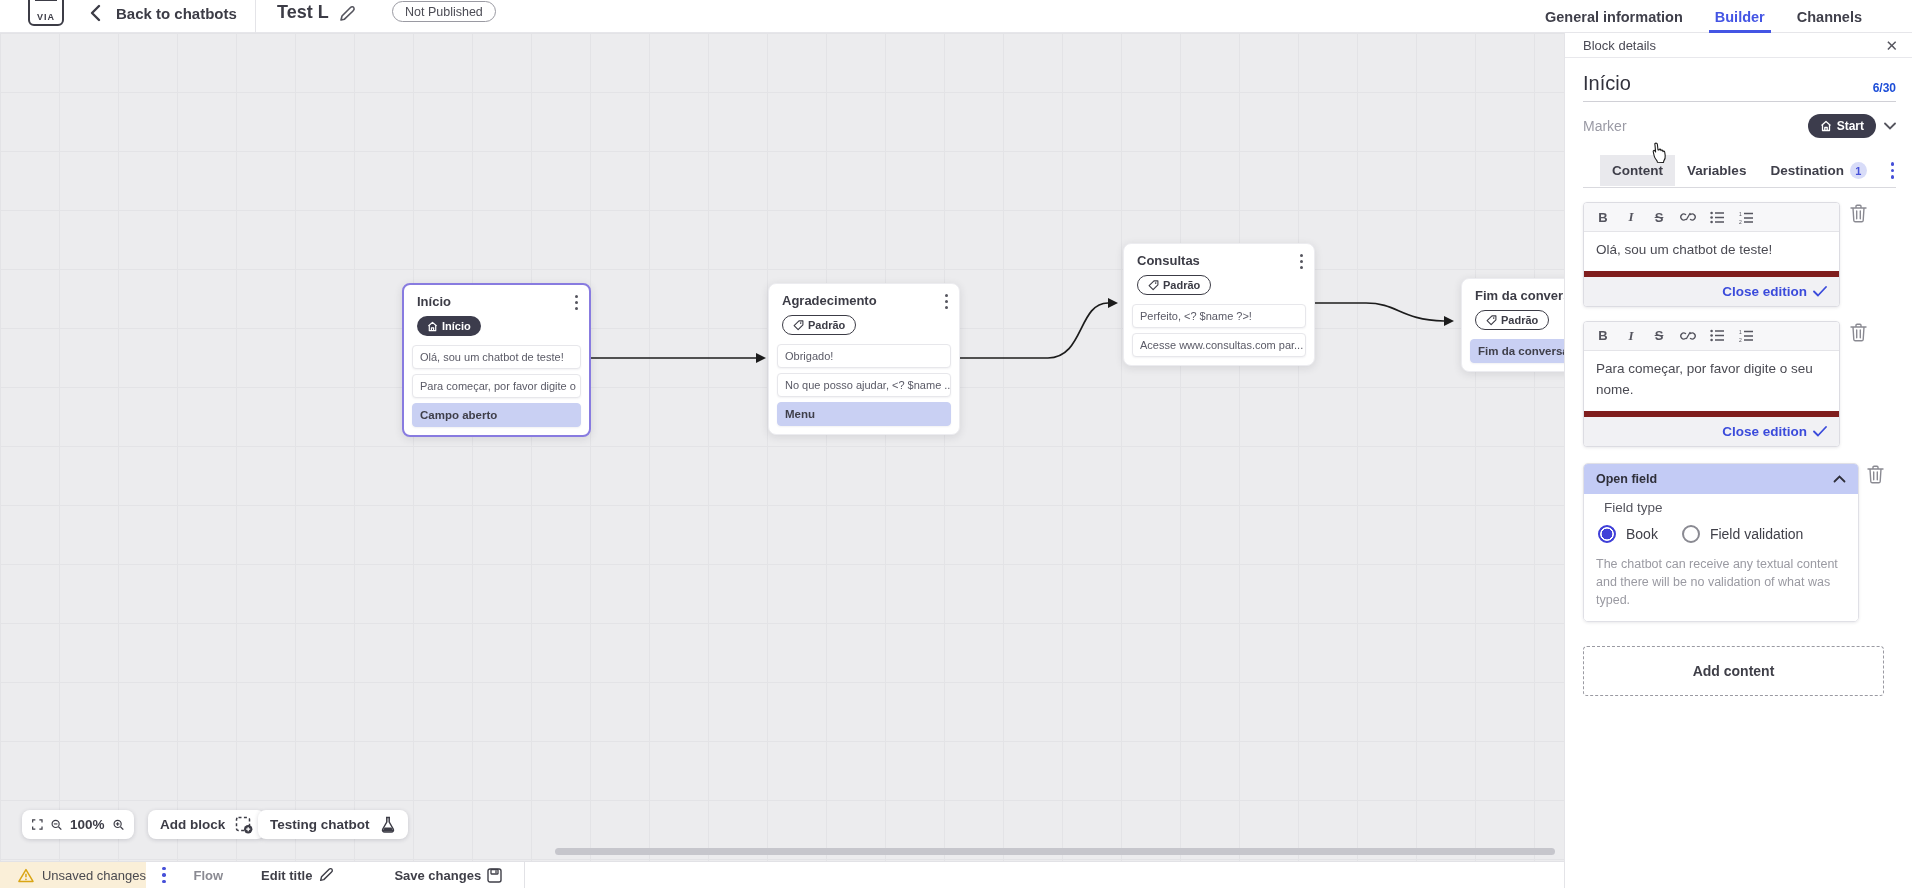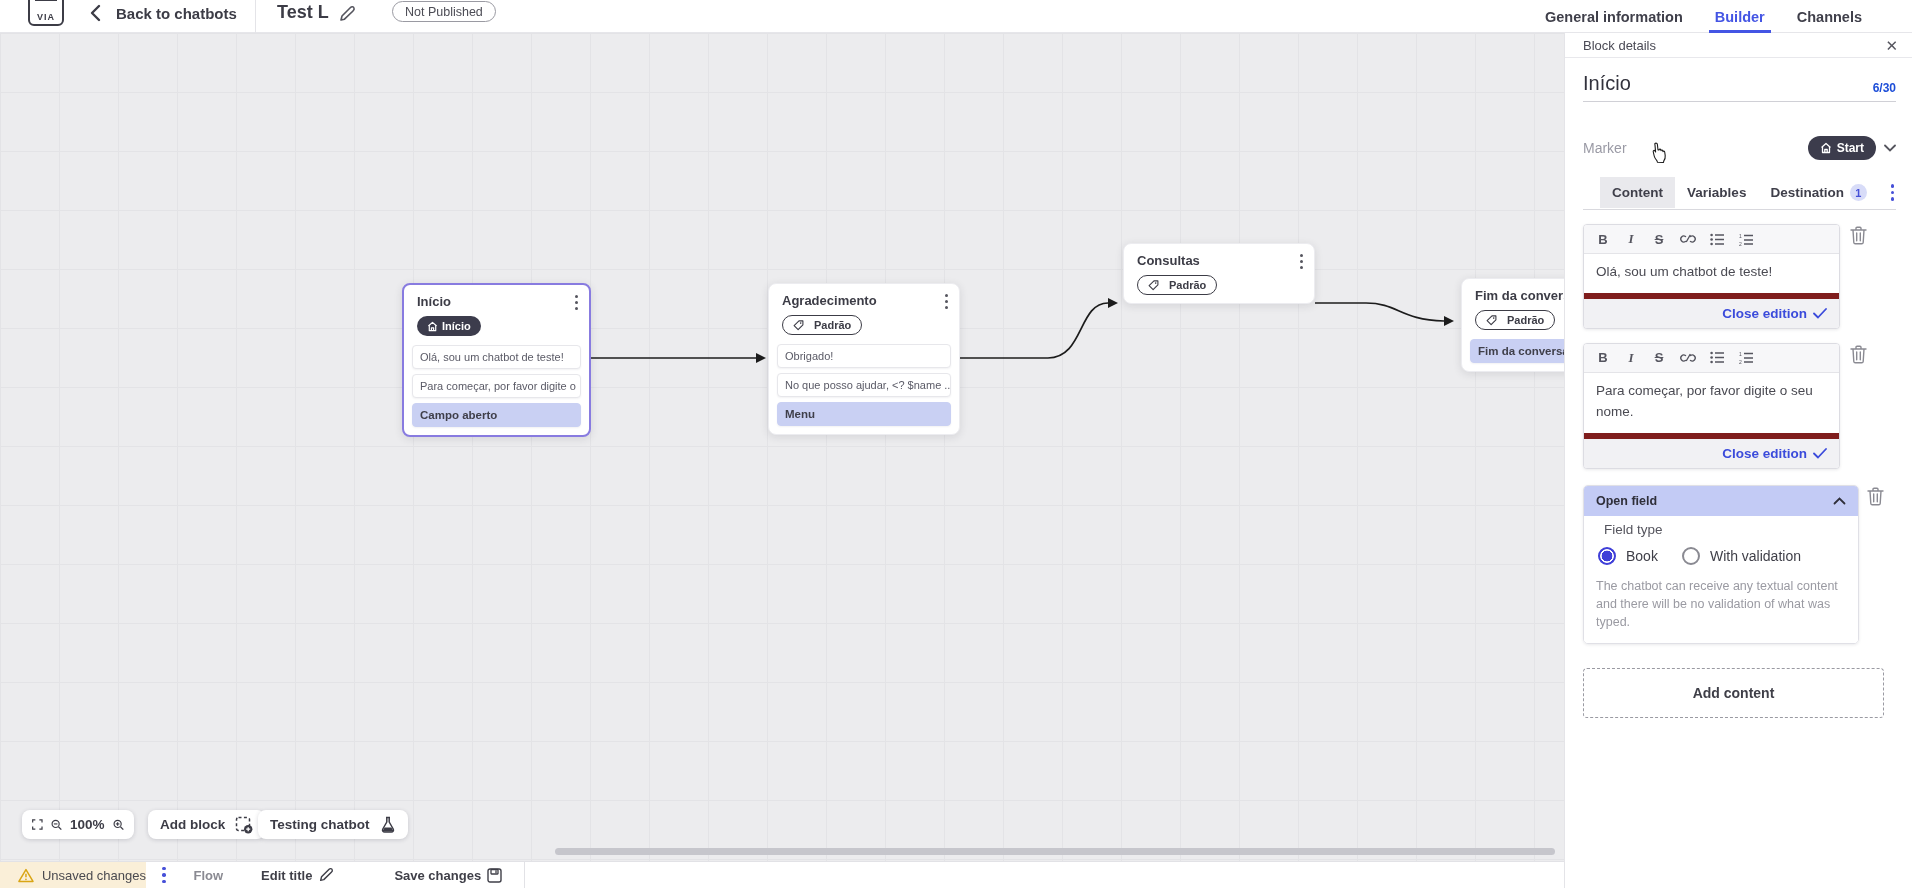--- a/index.html
+++ b/index.html
@@ -26,39 +26,39 @@
     background-image:linear-gradient(#e3e3e6 1px, transparent 1px), linear-gradient(90deg,#e3e3e6 1px, transparent 1px);
     background-size:59px 59px; overflow:hidden; }
   svg.wires { position:absolute; left:0; top:0; pointer-events:none; }
 
   .block { position:absolute; background:#fff; border:1px solid #ececf0; border-radius:8px; box-shadow:0 2px 8px rgba(40,40,60,.12); padding:9px 8px 8px 8px; }
   .block.selected { border:2px solid #887be0; }
   .block-title { font-size:13px; font-weight:bold; color:#3c3c46; padding-left:5px; }
   .block-kebab { position:absolute; top:10px; right:10px; width:4px; display:flex; flex-direction:column; gap:3px; cursor:pointer; }
   .block-kebab i { width:3px; height:3px; border-radius:50%; background:#55555e; }
   .badge-dark { display:inline-flex; align-items:center; gap:4px; background:#3c3c4c; color:#fff; font-size:11px; font-weight:bold; border-radius:999px; padding:4px 10px; margin:7px 0 0 5px; }
-  .badge-outline { display:inline-flex; align-items:center; gap:10px; border:1.4px solid #3c3c46; color:#3c3c46; font-size:11px; font-weight:bold; border-radius:999px; padding:3px 10px; margin:7px 0 0 5px; background:#fff; }
+  .badge-outline { display:inline-flex; align-items:center; gap:4px; border:1.4px solid #3c3c46; color:#3c3c46; font-size:11px; font-weight:bold; border-radius:999px; padding:3px 10px; margin:7px 0 0 5px; background:#fff; }
   .block-rows { margin-top:9px; display:flex; flex-direction:column; gap:5px; }
   .block-row { background:#fff; border:1px solid #e7e7eb; border-radius:4px; box-shadow:0 1px 2px rgba(40,40,60,.06); font-size:11px; color:#5a5a66; padding:5px 7px; height:24px; display:flex; align-items:center; white-space:nowrap; overflow:hidden; }
   .block-row.hl { background:#c9d0f3; border-color:#c9d0f3; color:#3f3f4a; font-weight:bold; font-size:11.5px; }
 
   
   .ctrl-card { position:absolute; background:#fff; border-radius:8px; box-shadow:0 1px 4px rgba(40,40,60,.18); display:flex; align-items:center; gap:10px; padding:0 12px; height:29px; top:777px; font-size:13.5px; font-weight:bold; color:#3c3c46; }
   .scroll-thumb { position:absolute; left:555px; top:815px; width:1000px; height:7px; border-radius:4px; background:#c6c6cc; }
 
   
   .panel { position:absolute; right:0; top:33px; width:348px; height:855px; background:#fff; border-left:1px solid #e4e4e8; z-index:20; }
   .panel-bar { height:25px; border-bottom:1px solid #e8e8ec; display:flex; align-items:center; justify-content:space-between; padding:0 14px 0 18px; }
   .panel-bar-title { font-size:13px; color:#4a4a55; }
   .close-x { font-size:15px; color:#55555e; cursor:pointer; line-height:1; }
   .panel-body { padding:14px 16px 0 18px; }
   .name-row { display:flex; align-items:flex-end; justify-content:space-between; border-bottom:1px solid #d0d0d6; padding-bottom:6px; }
   .block-name { font-size:20px; color:#32323c; }
   .char-counter { font-size:12px; color:#1d4ed8;font-weight:bold; }
-  .marker-row { display:flex; align-items:center; justify-content:space-between; margin-top:34px;text-align:center; }
+  .marker-row { display:flex; align-items:center; justify-content:space-between; margin-top:12px;text-align:center; }
   .marker-label { font-size:14px; color:#9a9aa5; }
   .marker-right { display:flex; align-items:center; gap:8px; }
   .start-pill { display:inline-flex; align-items:center; gap:5px; background:#3c3c4c; color:#fff; font-size:12px; font-weight:bold; border-radius:999px; padding:5px 12px; cursor:pointer; }
   .chev-down { color:#55555e; }
 
   .panel-tabs { display:flex; align-items:center; margin-top:16px; border-bottom:1px solid #d9d9de; position:relative;justify-content:center; }
   .ptab { font-size:13.5px; font-weight:bold; color:#3f3f4a; padding:8px 12px; display:flex; align-items:center; gap:6px; cursor:pointer; }
   .ptab.active { background:#e9e9ed; }
   .ptab-badge { width:17px; height:17px; border-radius:50%; background:#d8dcf8; color:#4650d8; font-size:11px; display:flex; align-items:center; justify-content:center; }
   .panel-kebab { position:absolute; right:2px; top:8px; display:flex; flex-direction:column; gap:3px; cursor:pointer; }
@@ -182,20 +182,24 @@
         <i></i>
         <i></i>
       </div>
     <span class="badge-outline">
       <svg width="11" height="11" viewBox="0 0 12 12">
           <path d="M6.5 1 H10.8 V5.3 L5.6 10.6 L1.2 6.2 Z" fill="none" stroke="#3c3c46" stroke-width="1.2" stroke-linejoin="round"></path>
           <circle cx="8.4" cy="3.4" r="0.9" fill="#3c3c46"></circle>
         </svg>
       <span>Padrão</span>
     </span>
+    <div class="block-rows">
+      <div class="block-row">Perfeito, &lt;? $name ?&gt;!</div>
+      <div class="block-row">Acesse www.consultas.com par...</div>
+    </div>
   </div>
 
   <div class="block" style="left:1461px; top:245px; width:160px;">
     <div class="block-title">Fim da conversa</div>
     <span class="badge-outline">
       <svg width="11" height="11" viewBox="0 0 12 12">
           <path d="M6.5 1 H10.8 V5.3 L5.6 10.6 L1.2 6.2 Z" fill="none" stroke="#3c3c46" stroke-width="1.2" stroke-linejoin="round"></path>
           <circle cx="8.4" cy="3.4" r="0.9" fill="#3c3c46"></circle>
         </svg>
       <span>Padrão</span>
@@ -356,21 +360,21 @@
           <svg width="13" height="8" viewBox="0 0 13 8">
               <polyline points="1.5,6.5 6.5,1.5 11.5,6.5" fill="none" stroke="#2f2f3a" stroke-width="1.8" stroke-linecap="round"></polyline>
             </svg>
         </div>
         <div class="of-body">
           <div class="field-type-label">Field type</div>
           <div class="radio-line">
             <span class="radio sel"></span>
             <span class="radio-label">Book</span>
             <span class="radio"></span>
-            <span class="radio-label">With validation</span>
+            <span class="radio-label">Field validation</span>
           </div>
           <div class="of-helper">The chatbot can receive any textual content and there will be no validation of what was typed.</div>
         </div>
       </div>
       <svg class="trash" width="17" height="19" viewBox="0 0 17 19">
           <path d="M1 4 H16 M6 4 V2.2 C6 1.6 6.5 1.2 7 1.2 H10 C10.5 1.2 11 1.6 11 2.2 V4 M3 4 L3.8 16.5 C3.9 17.3 4.4 17.8 5.2 17.8 H11.8 C12.6 17.8 13.1 17.3 13.2 16.5 L14 4 M6.7 7 V14.8 M10.3 7 V14.8" fill="none" stroke="#8a8a92" stroke-width="1.4" stroke-linecap="round"></path>
         </svg>
     </div>
 
     <div class="add-content">Add content</div>

